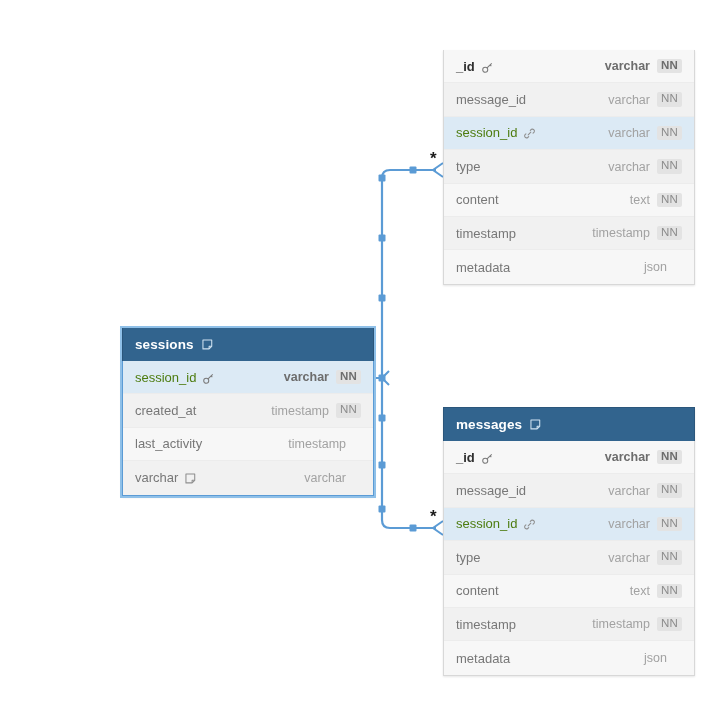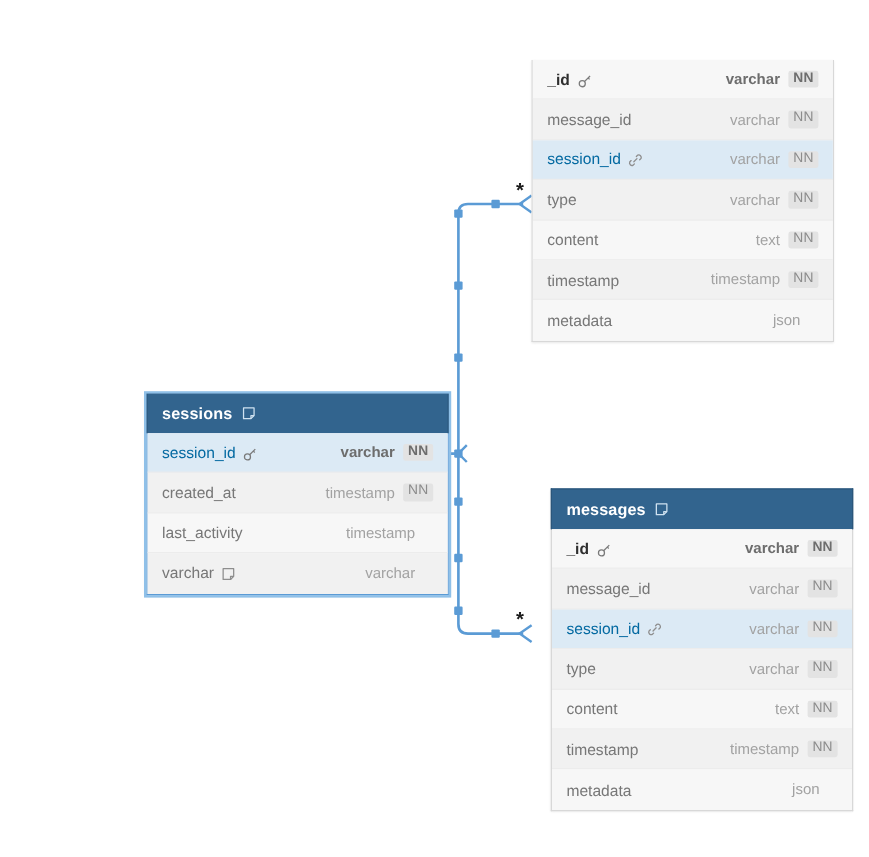--- a/index.html
+++ b/index.html
@@ -102,21 +102,21 @@
     white-space: nowrap;
     display: flex;
     align-items: flex-end;
     gap: 6px;
   }
   .field-row.pk .field-name {
     color: #2f2f2f;
     font-weight: bold;
   }
   .field-row.fk-highlight .field-name {
-    color: #0369a1;
+    color: #4d7c0f;
     font-weight: normal;
   }
 
   .field-right {
     margin-left: auto;
     display: flex;
     align-items: flex-end;
     gap: 7px;
   }
   .field-type {
@@ -356,21 +356,21 @@
                 </g>
               </svg>
             </span>
           </span>
           <span class="field-right">
             <span class="field-type">varchar</span>
             <span class="nn-badge hidden"></span>
           </span>
         </div>
       </div>
-      <div class="entity" style="left: 459px; top: 408px; width: 252px;">
+      <div class="entity" style="left: 443px; top: 408px; width: 252px;">
         <div class="entity-header">
           <span class="entity-title">messages</span>
           <span class="hdr-note">
             <span class="icon-el" style="display: inline-flex; align-items: center;">
               <svg class="icon-svg" width="13" height="13" viewBox="0 0 16 16">
                 <g fill="none" stroke="#cfe2f1" stroke-width="1.3" stroke-linejoin="round">
                   <path d="M2.4 2.4 H13.2 V10.2 L10.0 13.4 H2.4 Z"></path>
                   <path d="M13.2 10.2 H10.0 V13.4"></path>
                 </g>
               </svg>

